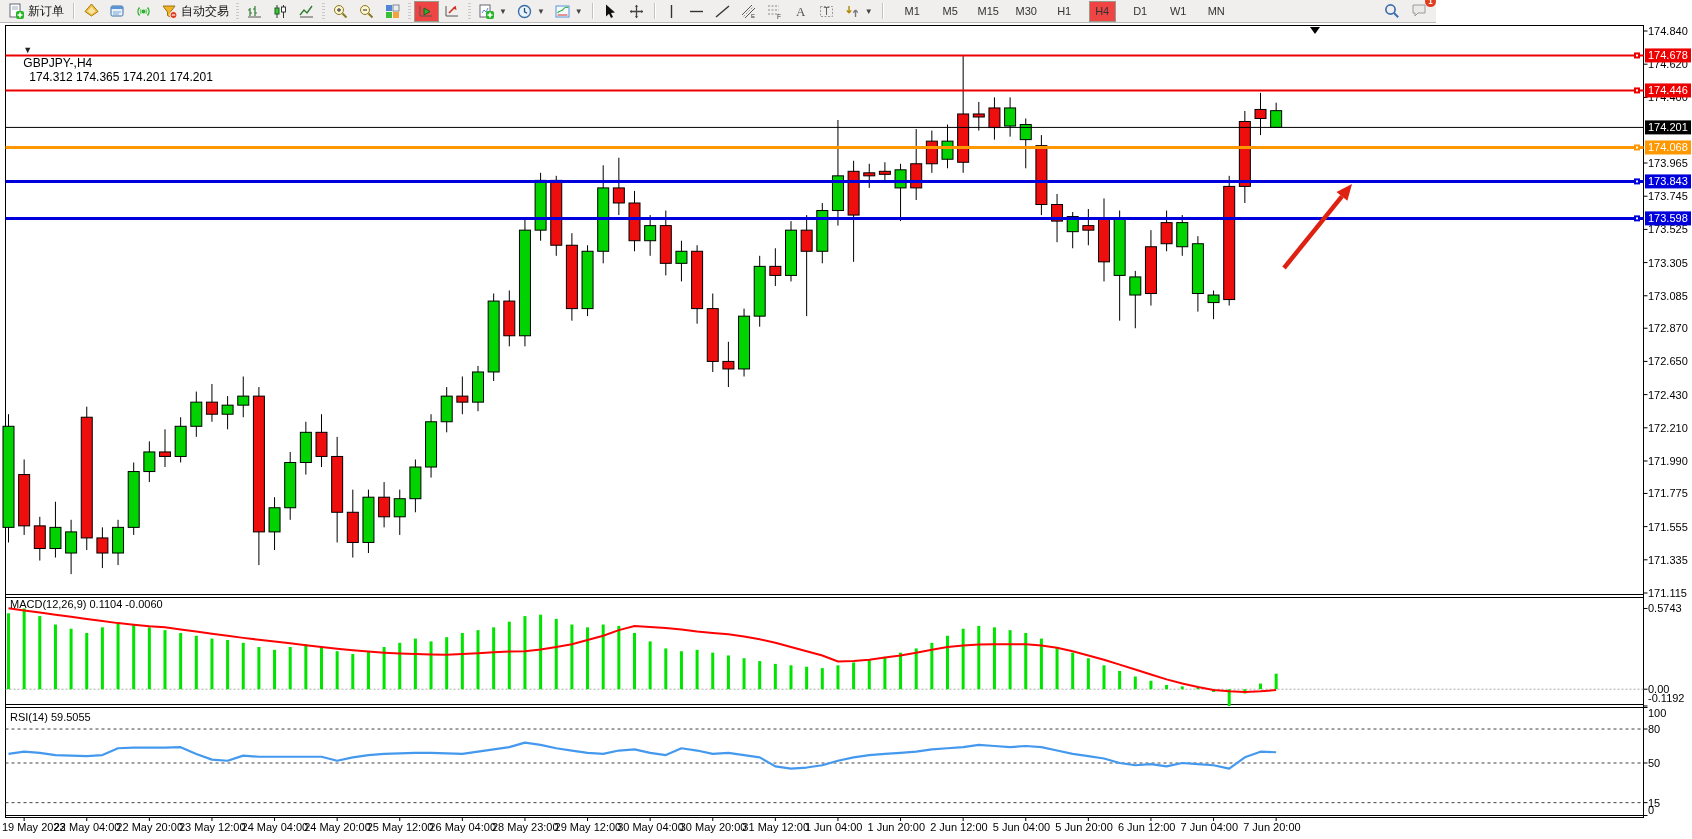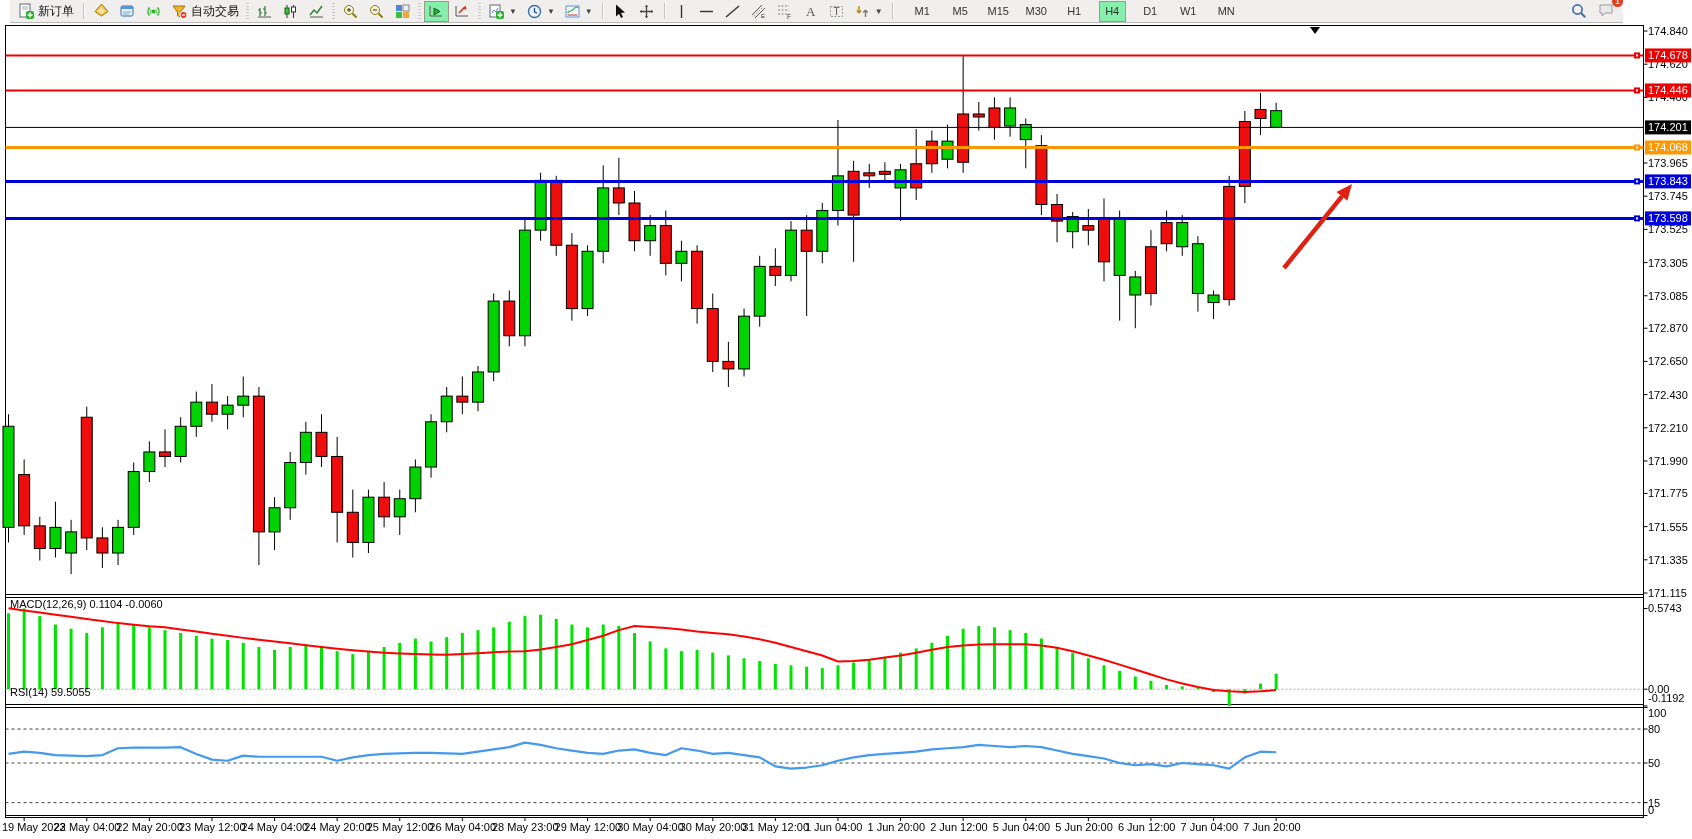--- a/index.html
+++ b/index.html
@@ -1,42 +1,42 @@
 <!DOCTYPE html>
 <html><head>
 <meta charset="utf-8">
 <style>
   * { box-sizing: border-box; margin: 0; padding: 0; }
   html,body { width:1692px; height:839px; overflow:hidden; background:#ffffff;
     font-family:"Liberation Sans", sans-serif; }
   
-  .toolbar { position:absolute; left:10px; top:0; width:1613px; height:23px;
+  .toolbar { position:absolute; left:0; top:0; width:1436px; height:23px;
     background:#f0efee; border-bottom:1px solid #b9b9b9; display:flex;
     align-items:center; padding:0 4px; z-index:5; gap:1px; }
   .tb { display:inline-flex; align-items:center; gap:3px; border:1px solid transparent;
     background:transparent; height:21px; padding:0 3px; font-family:"Liberation Sans",sans-serif;
     font-size:12px; color:#111; cursor:pointer; }
-  .tb.active { background:#86efac; border:1px solid #9a9a8a; }
+  .tb.active { background:#ef4444; border:1px solid #9a9a8a; }
   .tf { width:27px; justify-content:center; font-size:11px; color:#333;margin-left:11px; }
   .sep { width:1px; height:16px; background:#c3c3c3; margin:0 4px; box-shadow:1px 0 0 #fff; }
   .grip { width:3px; height:16px; margin:0 2px; background:repeating-linear-gradient(
      to bottom,#c9c9c9 0 1px,#f0efee 1px 3px); }
   .spacer { flex:1; }
   .badge { position:absolute; right:-4px; top:-3px; width:11px; height:11px;
     background:#e03c1e; color:#fff; border-radius:50%; font-size:8px; line-height:11px;
     text-align:center; font-weight:bold; }
   .chatwrap { position:relative; }
   .caret { font-size:8px; color:#444; margin-left:1px; }
   svg.i { display:block; }
   
   #chart-layer { position:absolute; left:0; top:0; width:1692px; height:675px; z-index:1; }
   .hdr { position:absolute; font-size:12px; color:#000; z-index:3; white-space:pre; }
   #chart-header { left:10px; top:28px; }
   #macd-label { left:10px; top:598px; font-size:11px;text-align:center; }
-  #rsi-label  { left:10px; top:686px; font-size:11px; }
+  #rsi-label  { left:10px; top:711px; font-size:11px; }
 </style>
 </head>
 <body>
 
 <div class="toolbar">
   <button class="tb">
     <svg class="i" width="17" height="17" viewBox="0 0 17 17">
         <rect x="2" y="1" width="10" height="13" fill="#fff" stroke="#667"></rect>
         <line x1="4" y1="4" x2="10" y2="4" stroke="#9ab"></line>
         <line x1="4" y1="6" x2="10" y2="6" stroke="#9ab"></line>
@@ -626,15 +626,20 @@
       <text x="1055.3500000000001" y="830.5" font-size="11" font-family="Liberation Sans, sans-serif" fill="#000">5 Jun 20:00</text>
       <line x1="1150.95" y1="817.5" x2="1150.95" y2="821" stroke="#000"></line>
       <text x="1117.95" y="830.5" font-size="11" font-family="Liberation Sans, sans-serif" fill="#000">6 Jun 12:00</text>
       <line x1="1213.55" y1="817.5" x2="1213.55" y2="821" stroke="#000"></line>
       <text x="1180.55" y="830.5" font-size="11" font-family="Liberation Sans, sans-serif" fill="#000">7 Jun 04:00</text>
       <line x1="1276.15" y1="817.5" x2="1276.15" y2="821" stroke="#000"></line>
       <text x="1243.15" y="830.5" font-size="11" font-family="Liberation Sans, sans-serif" fill="#000">7 Jun 20:00</text>
       <line x1="1284" y1="268" x2="1341.9328283413126" y2="196.43591793131978" stroke="#de2110" stroke-width="4.5"></line>
       <polygon points="1352,184 1336.4921142463602,192.03153033064402 1347.373542436265,200.84030553199554" fill="#de2110"></polygon>
     </svg>
+  <div class="hdr" id="chart-header">
+    <span style="font-size:9px;color:#222;">▼</span>
+    <span>GBPJPY-,H4</span>
+    <span style="margin-left:6px;">174.312 174.365 174.201 174.201</span>
+  </div>
   <div class="hdr" id="macd-label">MACD(12,26,9) 0.1104 -0.0060</div>
   <div class="hdr" id="rsi-label">RSI(14) 59.5055</div>
 </div>
 
 </body></html>

